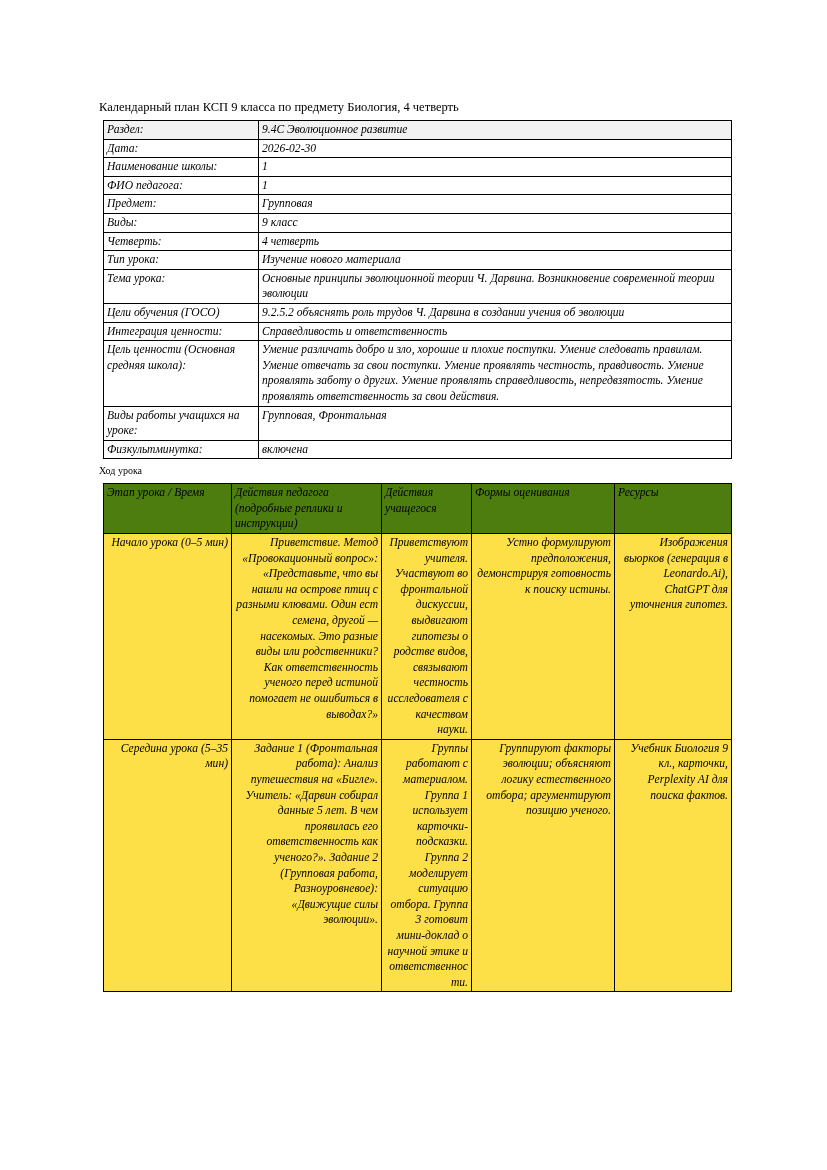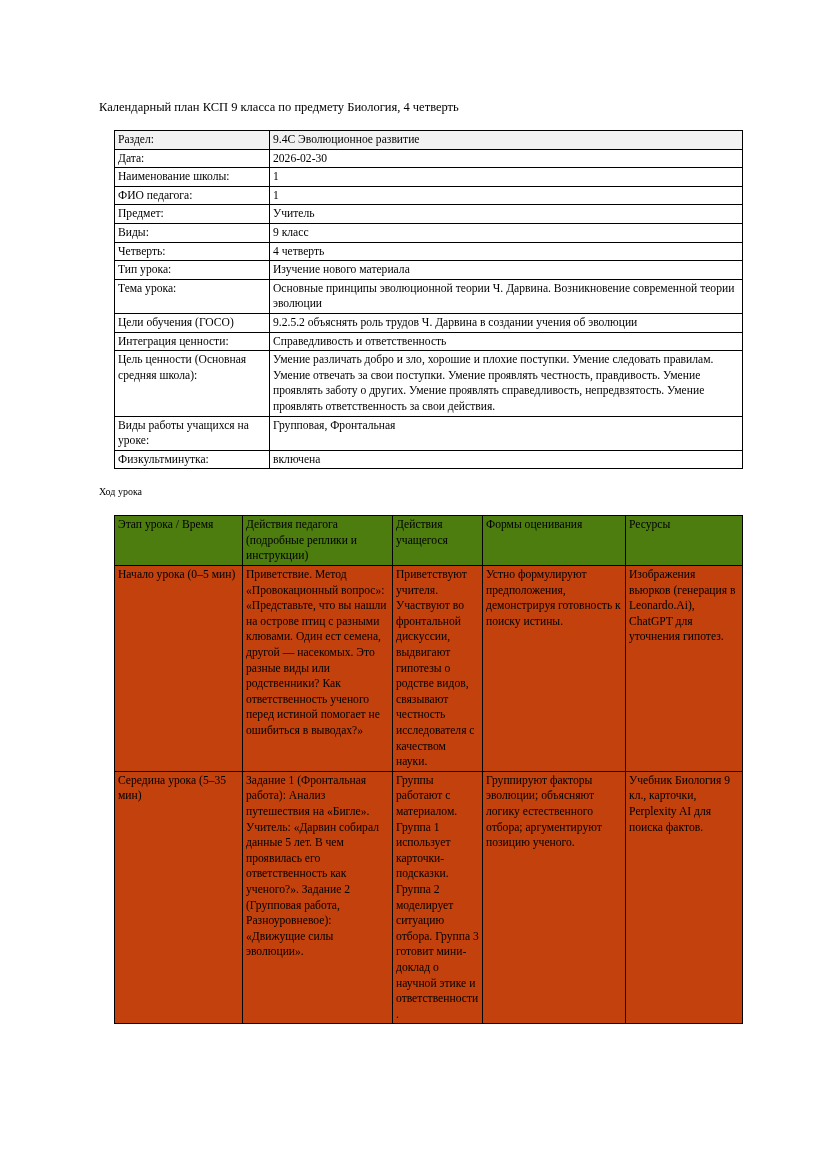--- a/index.html
+++ b/index.html
@@ -32,21 +32,22 @@
   }
   .section-label {
     font-size: 10px;
     line-height: 16px;
     margin: 1px 0 3px 0;
   }
   table {
     border-collapse: collapse;
     table-layout: fixed;
     width: 628px;
-    margin: 15px;
+    margin: 4px;
+    font-style: italic;
   }
   table td, table th {
     border: 1px solid #000000;
     padding: 1px 3px 1px 3px;
     vertical-align: top;
     text-align: left;
     font-weight: normal;
     font-size: 11.6px;
     line-height: 15.6px;
     word-wrap: break-word;
@@ -58,21 +59,21 @@
   .info-table .col-value { width: 473px; }
   .info-table tr.shaded td { background: #f2f2f2; }
 
   
   .flow-table .c1 { width: 128px; }
   .flow-table .c2 { width: 150px; }
   .flow-table .c3 { width: 90px; }
   .flow-table .c4 { width: 143px; }
   .flow-table .c5 { width: 117px; }
   .flow-table thead td { background: #4d7c0f; }
-  .flow-table tbody td { background: #c2410c; }
+  .flow-table tbody td { background: #fde047; text-align: right; }
 </style>
 </head>
 <body>
 
 <div class="page">
 
   <div class="doc-title">Календарный план КСП 9 класса по предмету Биология, 4 четверть</div>
 
   <table class="info-table">
     <colgroup>
@@ -91,21 +92,21 @@
       <tr>
         <td>Наименование школы:</td>
         <td>1</td>
       </tr>
       <tr>
         <td>ФИО педагога:</td>
         <td>1</td>
       </tr>
       <tr>
         <td>Предмет:</td>
-        <td>Учитель</td>
+        <td>Групповая</td>
       </tr>
       <tr>
         <td>Виды:</td>
         <td>9 класс</td>
       </tr>
       <tr>
         <td>Четверть:</td>
         <td>4 четверть</td>
       </tr>
       <tr>

